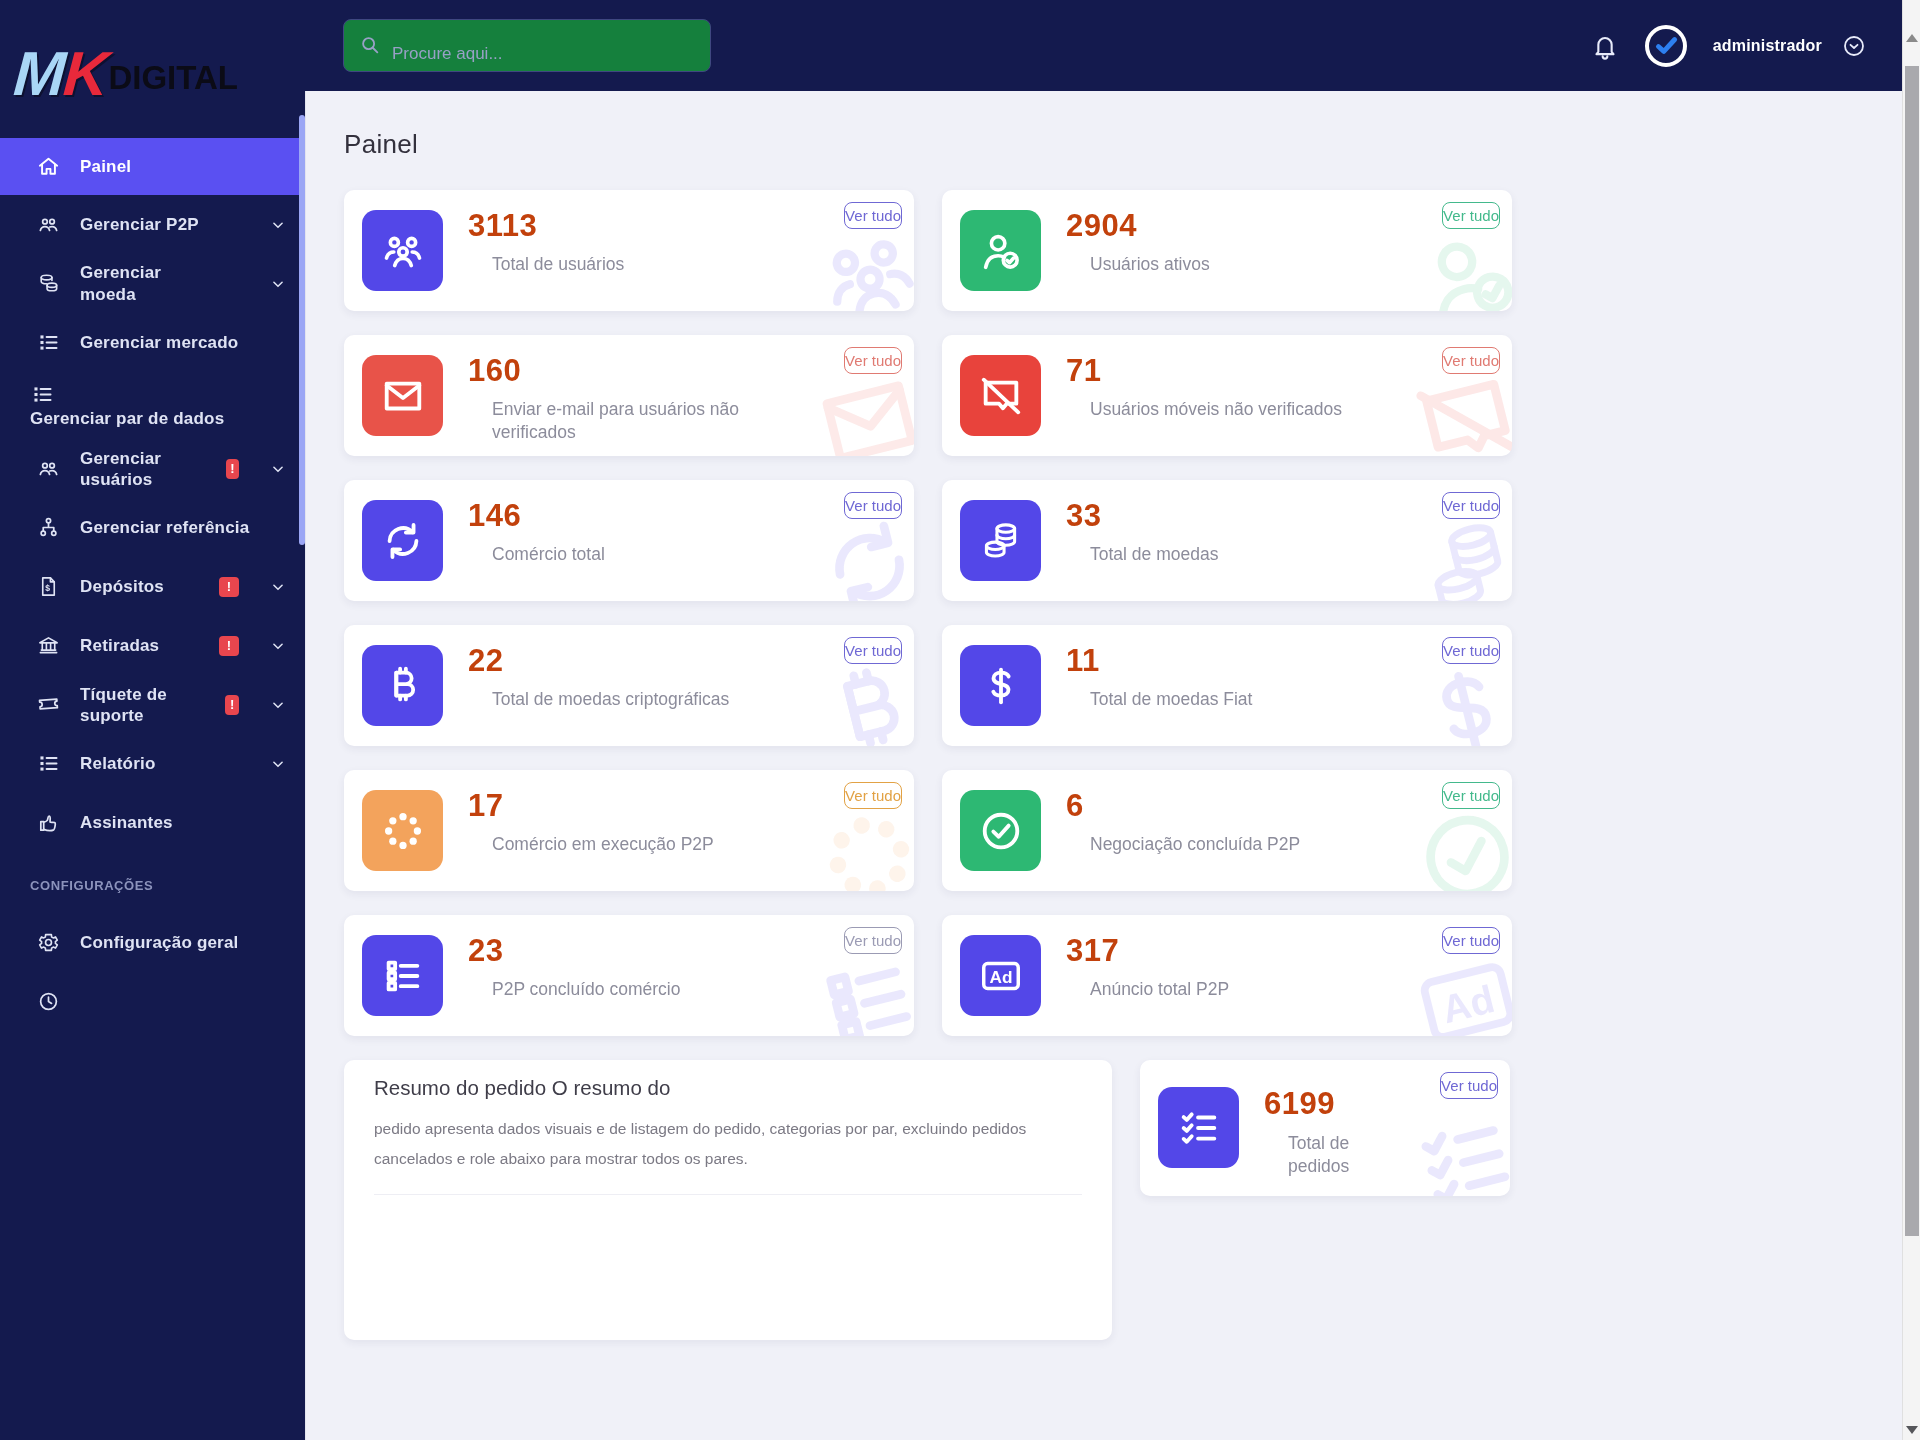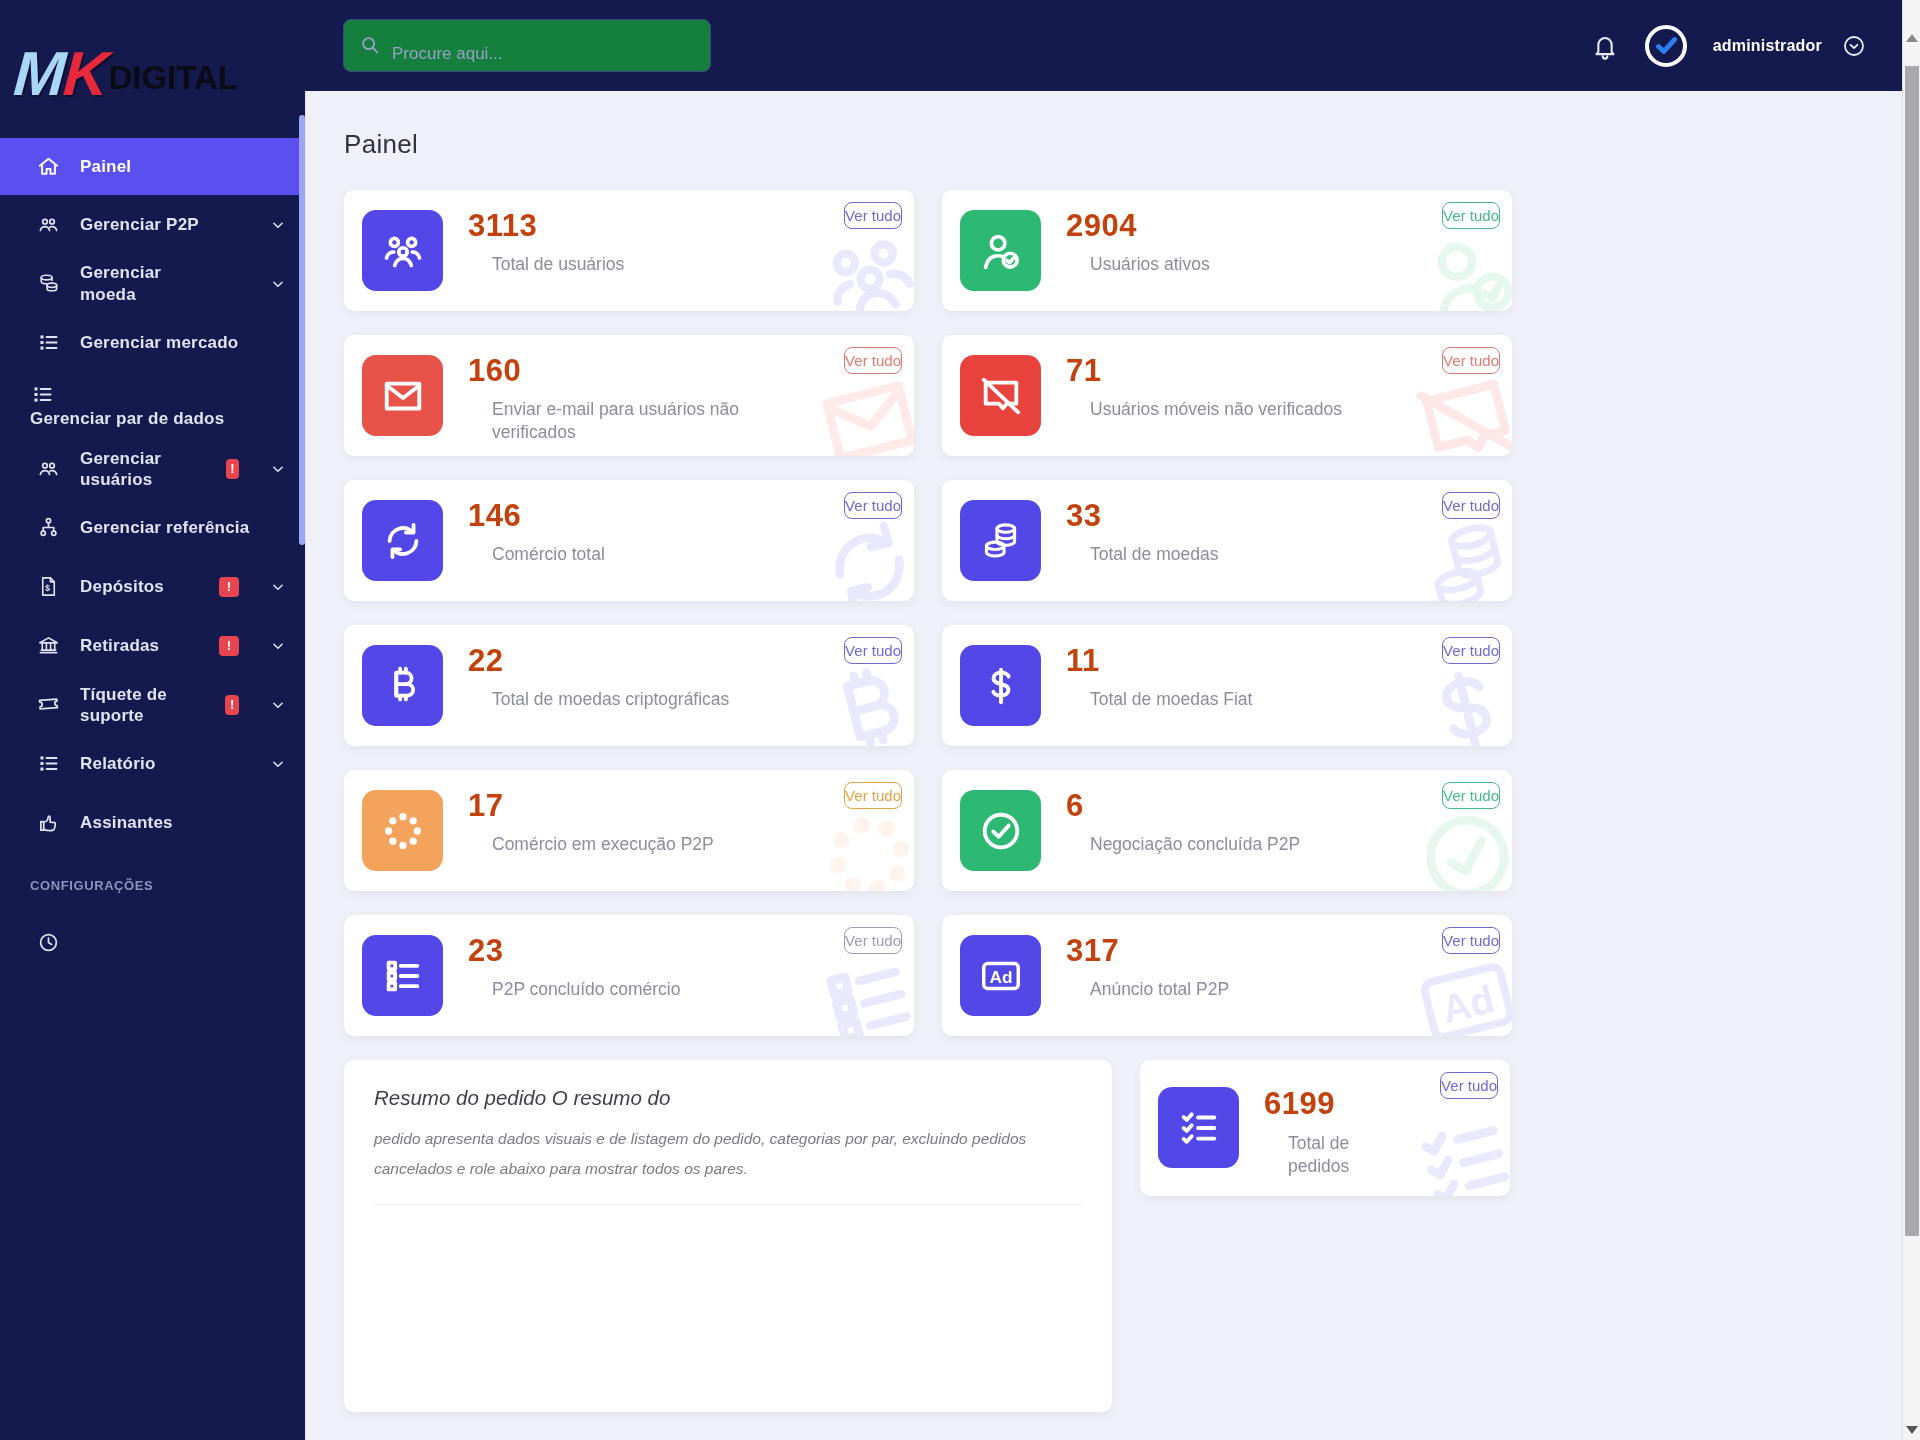--- a/index.html
+++ b/index.html
@@ -51,21 +51,21 @@
   .card { position:relative; background:#fff; border-radius:10px; height:121px; box-shadow:0 3px 8px rgba(40,40,90,.07); overflow:hidden; }
   .c-icon { position:absolute; left:18px; top:20px; width:81px; height:81px; border-radius:14px; display:flex; align-items:center; justify-content:center; color:#fff; }
   .c-icon svg { width:46px; height:46px; }
   .c-value { position:absolute; left:124px; top:18px; font-size:31px; font-weight:700; color:#c2410c; letter-spacing:.5px; }
   .c-label { position:absolute; left:124px; top:63px; right:104px; font-size:17.5px; color:#8C8C9B; line-height:1.3;margin-left:24px; }
   .see-all { position:absolute; top:12px; right:12px; padding:4px 0; border:1.5px solid currentColor; border-radius:8px; font-size:15px; background:#fff; cursor:pointer; font-family:"Liberation Sans", sans-serif; }
   .ghost { position:absolute; right:-8px; bottom:-22px; opacity:.12; transform:rotate(-14deg); pointer-events:none; }
   .ghost svg { width:104px; height:104px; }
 
   .bottom-row { margin:24px 0 0 38px; display:flex; gap:28px; align-items:flex-start; }
-  .summary-card { width:768px; background:#fff; border-radius:10px; box-shadow:0 3px 8px rgba(40,40,90,.07); padding:26px 30px 0 30px; height:352px;font-style:italic; }
+  .summary-card { width:768px; background:#fff; border-radius:10px; box-shadow:0 3px 8px rgba(40,40,90,.07); padding:16px 30px 0 30px; height:280px; }
   .summary-title { font-size:20.5px; font-weight:500; color:#3F3D49; margin-bottom:14px; }
   .summary-body { font-size:15.5px; color:#7B7984; line-height:1.95; max-width:710px; }
   .summary-divider { border:none; border-top:1px solid #EEEEF4; margin-top:20px; }
   .orders-card { position:relative; width:370px; height:136px; background:#fff; border-radius:10px; box-shadow:0 3px 8px rgba(40,40,90,.07); overflow:hidden; }
   .orders-card .c-icon { top:27px; }
   .orders-card .c-value { top:26px; }
   .orders-card .c-label { top:72px; }
 
   
   .v-scroll { position:absolute; top:0; right:0; width:18px; height:1440px; background:#F4F4F4; border-left:1px solid #E0E0E0; z-index:5; }
@@ -261,20 +261,31 @@
             <path d="M7 19.2c3.6 1.3 8.4 1.4 10.4.5 1-.5 2.1-6 1.5-7.4-.4-.9-4.6 0-5.2-.6-.6-.6 1.2-6-1-6.3-1.6-.2-1 3.3-2.1 4.5-.9 1-2.2 1.6-3.6 1.6"></path>
           </svg>
         </span>
     <span class="s-label">Assinantes</span>
     <span class="s-spacer"></span>
 
   </div>
     </nav>
   <div class="side-section">CONFIGURAÇÕES</div>
   <nav class="side-nav" id="side-nav-settings">
+      <div class="side-item">
+    <span class="s-icon">
+          <svg viewBox="0 0 24 24" fill="none" stroke="currentColor" stroke-linecap="round" stroke-linejoin="round" stroke-width="1.7">
+            <circle cx="12" cy="12" r="3.1"></circle>
+            <path d="M19.2 12.9a7.3 7.3 0 0 0 0-1.8l2-1.6-1.9-3.3-2.4 1a7.3 7.3 0 0 0-1.6-.9L15 3.8H9l-.3 2.5a7.3 7.3 0 0 0-1.6.9l-2.4-1-1.9 3.3 2 1.6a7.3 7.3 0 0 0 0 1.8l-2 1.6 1.9 3.3 2.4-1c.5.4 1 .7 1.6.9L9 20.2h6l.3-2.5c.6-.2 1.1-.5 1.6-.9l2.4 1 1.9-3.3z"></path>
+          </svg>
+        </span>
+    <span class="s-label">Configuração geral</span>
+    <span class="s-spacer"></span>
+
+  </div>
       <div class="side-item">
     <span class="s-icon">
           <svg viewBox="0 0 24 24" fill="none" stroke="currentColor" stroke-linecap="round" stroke-linejoin="round" stroke-width="1.8">
             <circle cx="12" cy="12" r="8.2"></circle>
             <path d="M12 7.5V12l3.2 2"></path>
           </svg>
         </span>
     <span class="s-label"></span>
     <span class="s-spacer"></span>
 

